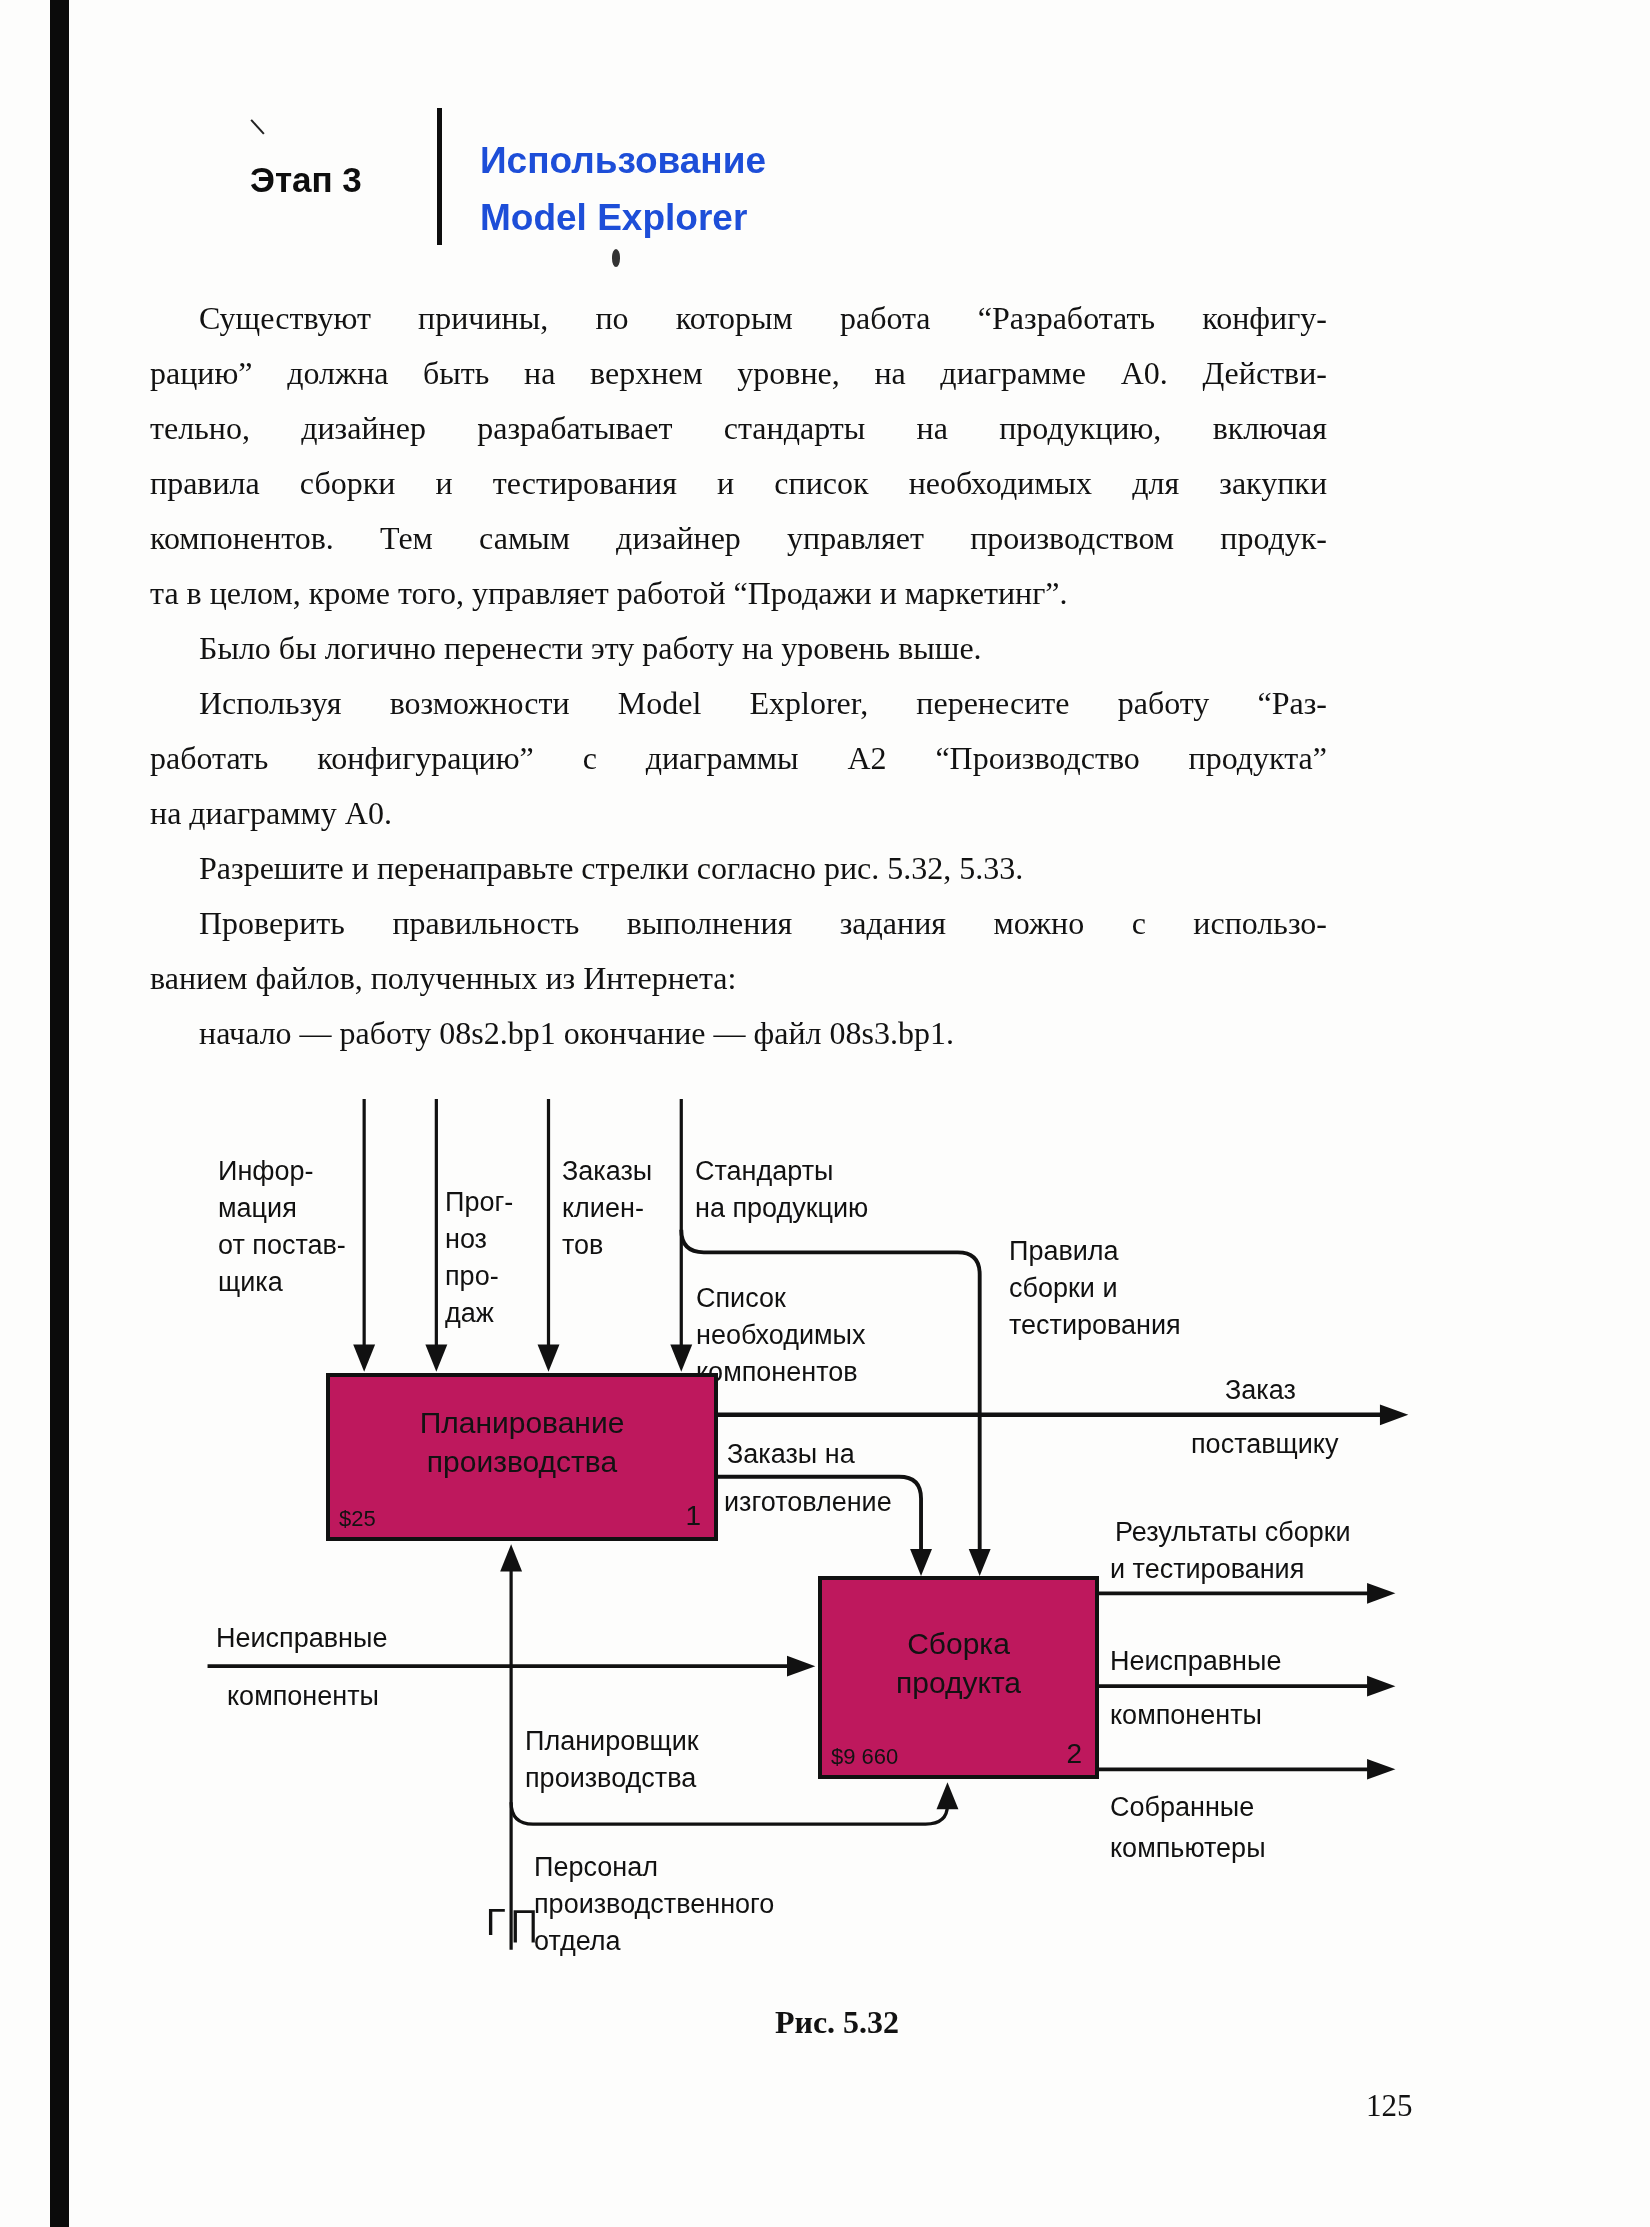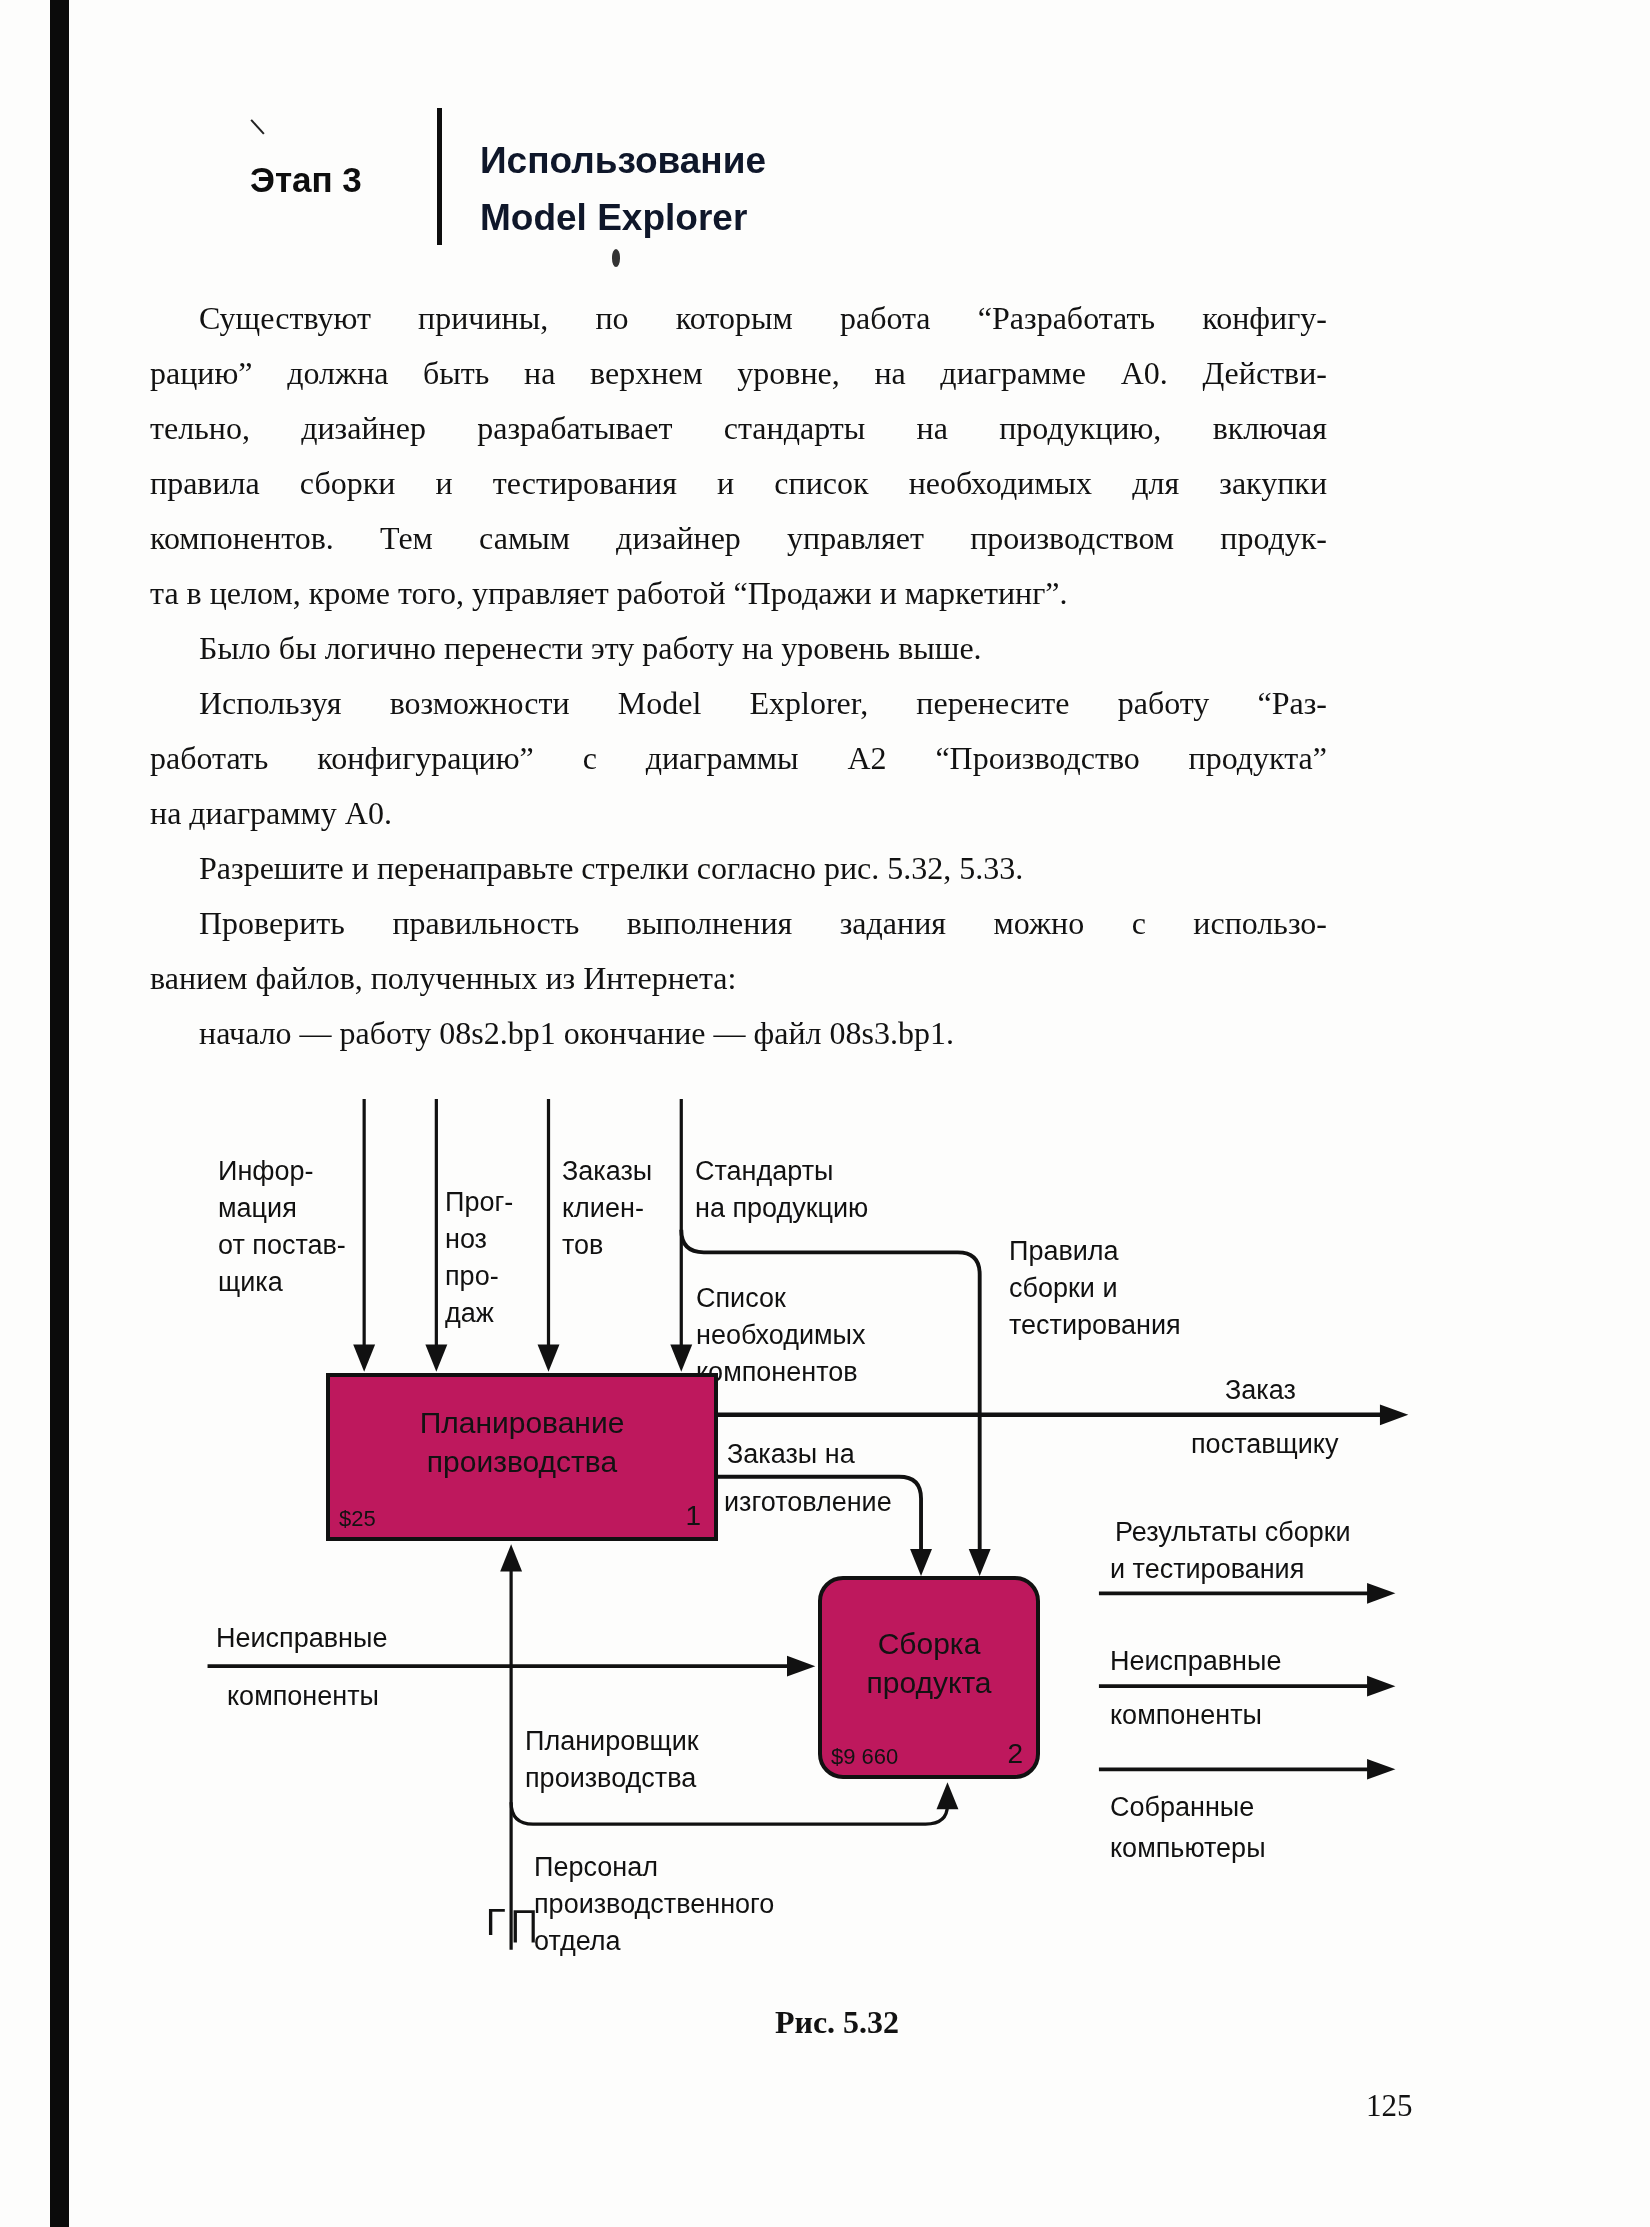--- a/index.html
+++ b/index.html
@@ -7,21 +7,21 @@
       font-family:"Liberation Serif", serif;color:#121212;}
   
   .gutter{position:absolute;left:50px;top:0;width:19.3px;height:2227px;background:#0b0b0b;}
   .squiggle{position:absolute;left:248px;top:126px;width:19.3px;height:1.9px;background:#222;transform:rotate(48deg);}
   .blob{position:absolute;left:612px;top:249px;width:8.4px;height:18px;background:#333;border-radius:50%;}
   
   .stage{position:absolute;left:250px;top:160px;width:161px;font-family:"Liberation Sans",sans-serif;
          font-weight:bold;font-size:35px;color:#0e0e0e;}
   .hdr-rule{position:absolute;left:437px;top:108px;width:4.5px;height:137px;background:#0e0e0e;}
   .hdr-title{position:absolute;left:480px;top:132px;font-family:"Liberation Sans",sans-serif;
-             font-weight:bold;font-size:37px;line-height:57px;color:#0f172a;}
+             font-weight:bold;font-size:37px;line-height:57px;color:#1d4ed8;}
   
   .bodytext{position:absolute;left:150px;top:291px;width:1177px;font-size:32px;line-height:55px;}
   .ln{width:100%;box-sizing:border-box;text-align:justify;text-align-last:justify;height:55px;overflow:visible;}
   .ln.last{text-align-last:left;}
   .ln.ind{padding-left:49px;}
   
   .lbl{position:absolute;font-family:"Liberation Sans",sans-serif;font-size:27px;line-height:37px;
        white-space:pre-line;color:#111;}
   .box{position:absolute;border:4.5px solid #111;background:#be185d;box-sizing:border-box;
        display:flex;align-items:center;justify-content:center;}
@@ -142,21 +142,21 @@
   <div class="lbl" style="left:1110px;top:1697px;">компоненты</div>
   <div class="lbl" style="left:1110px;top:1789px;">Собранные</div>
   <div class="lbl" style="left:1110px;top:1830px;">компьютеры</div>
 
   <div class="box" style="left:326px;top:1373px;width:392px;height:168px;">
     <div class="ttl">Планирование
 производства</div>
     <div class="cost">$25</div>
     <div class="num">1</div>
   </div>
-  <div class="box" style="left:818px;top:1576px;width:222px;height:203px;border-radius:25px;">
+  <div class="box" style="left:818px;top:1576px;width:281px;height:203px;">
     <div class="ttl">Сборка
 продукта</div>
     <div class="cost">$9 660</div>
     <div class="num">2</div>
   </div>
 
   <div class="stray">Г∏</div>
 
   <div class="caption">Рис. 5.32</div>
   <div class="pagenum">125</div>

